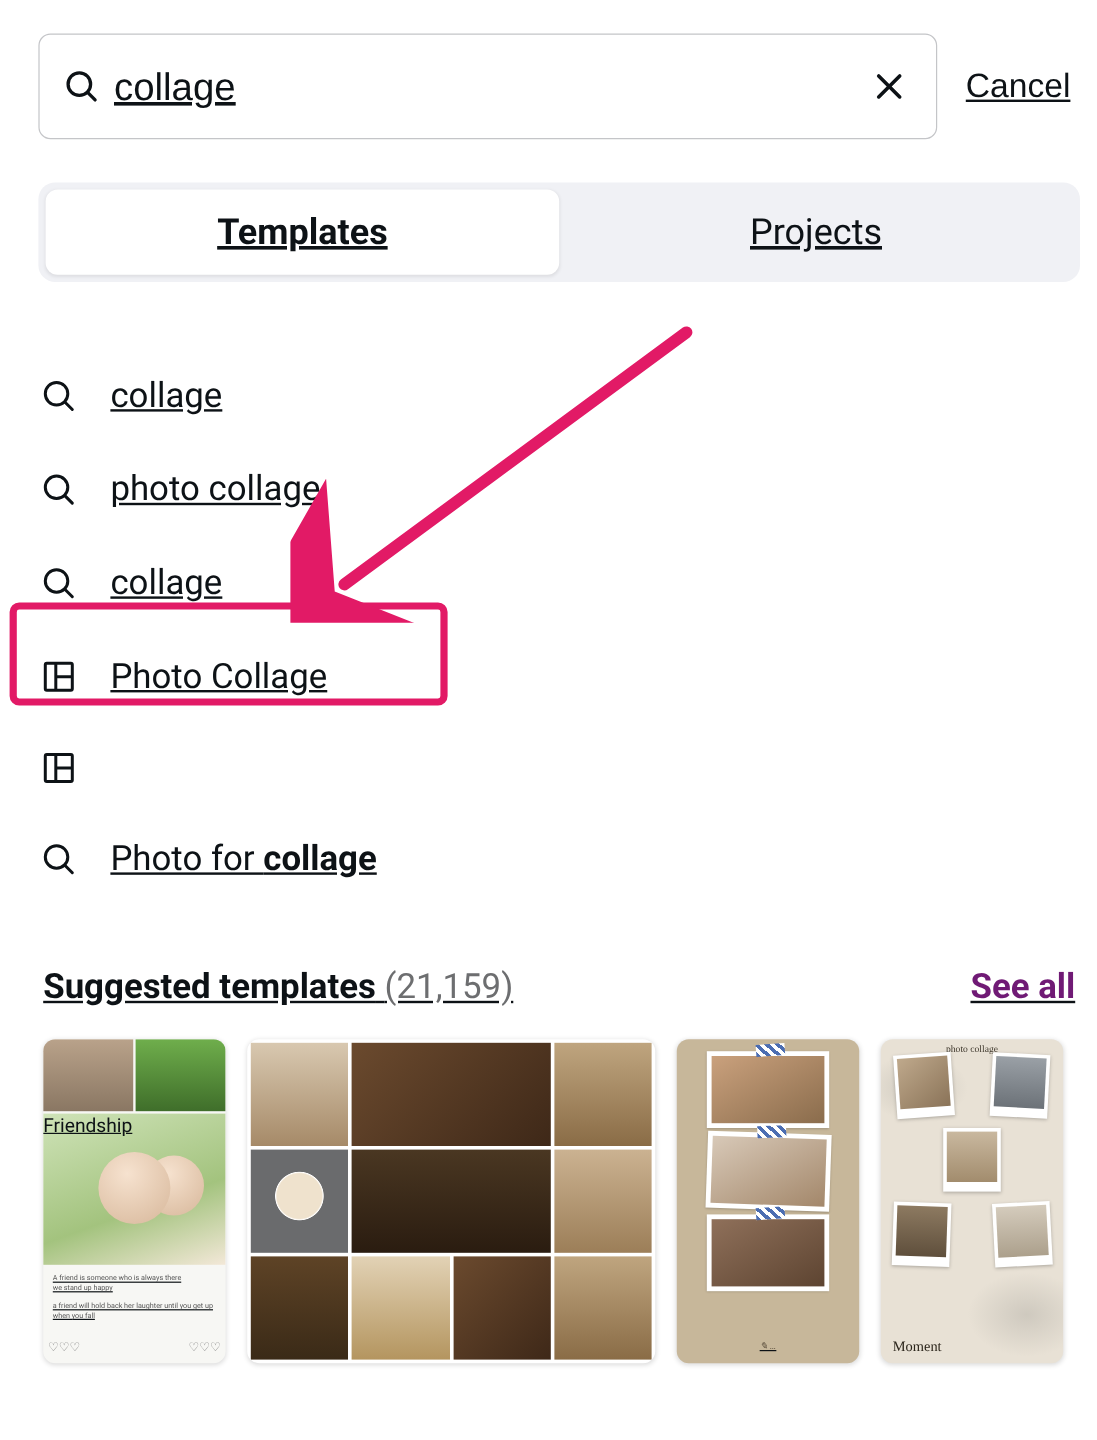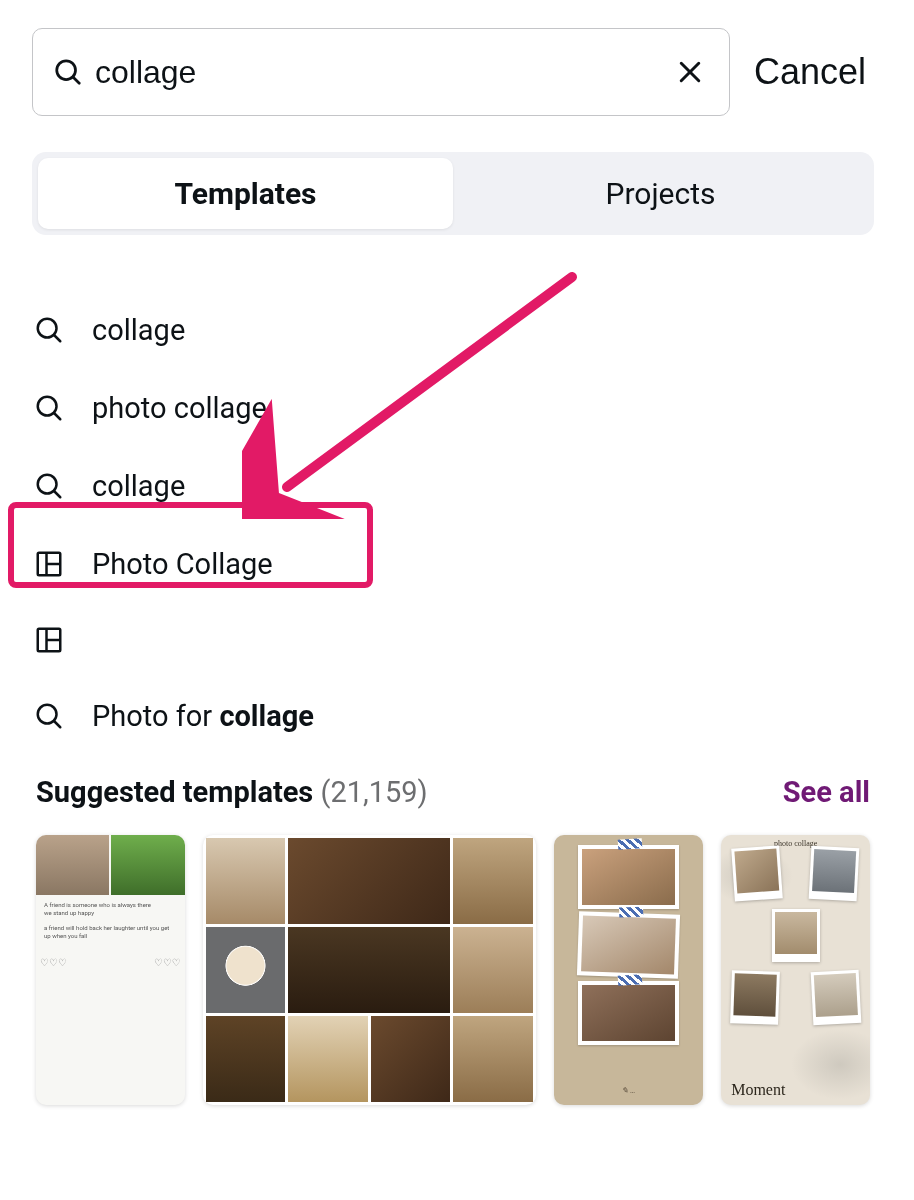--- a/index.html
+++ b/index.html
@@ -3,21 +3,21 @@
 <meta charset="utf-8">
 <style>
   * { box-sizing: border-box; }
   body {
     margin: 0;
     font-family: -apple-system, BlinkMacSystemFont, "Segoe UI", Roboto, Helvetica, Arial, sans-serif;
     background: #fff;
     color: #0d1216;
     width: 914px;
   }
-  .container { padding: 28px 40px 0 32px; }
+  .container { padding: 28px 14px 0 32px; text-decoration: underline; }
   .search-row { display: flex; align-items: center; gap: 24px; }
   .search-box {
     flex: 1;
     display: flex;
     align-items: center;
     border: 1px solid #c4c5c8;
     border-radius: 10px;
     height: 88px;
     padding: 0 24px 0 20px;
     background: #fff;
@@ -32,21 +32,21 @@
     color: #0d1216;
     background: transparent;
   }
   .clear-btn {
     background: none; border: none; padding: 0; cursor: pointer;
     display: flex; align-items: center;
   }
   .clear-btn svg { width: 30px; height: 30px; stroke: #0d1216; }
   .cancel-btn {
     background: none; border: none; padding: 0 8px 0 0; cursor: pointer;
-    font-size: 36px; color: #0d1216;
+    font-size: 28px; color: #0d1216;
   }
 
   .seg-wrap { margin-top: 36px; }
   .seg {
     display: flex;
     background: #f0f1f5;
     border-radius: 14px;
     padding: 6px;
   }
   .seg-item {
@@ -91,21 +91,21 @@
 
   .arrow-annotation {
     position: absolute;
     width: 360px;
     height: 260px;
     pointer-events: none;
     left: 210px;
     top: -32px;
   }
 
-  .sugg-templates { margin-top: 20px; padding: 0 4px; }
+  .sugg-templates { margin-top: 51px; padding: 0 4px; }
   .st-head {
     display: flex; justify-content: space-between; align-items: baseline;
     font-size: 29px;
   }
   .st-head .left { font-weight: 700; }
   .st-head .count { font-weight: 400; color: #6d6e70; }
   .st-head .see-all { font-weight: 700; color: #701a75; cursor: pointer; }
 
   .thumbs {
     margin-top: 26px;
@@ -166,21 +166,21 @@
      radial-gradient(ellipse 70px 50px at 80% 85%, rgba(200,195,185,.8), transparent 70%); }
   .t4 .pols { position:absolute; inset:12px 8px 30px 8px; }
   .t4 .p { position:absolute; background:#fff; padding:3px 3px 8px 3px; box-shadow:0 1px 3px rgba(0,0,0,.25); }
   .t4 .p .im{ width:42px; height:42px; background:linear-gradient(140deg,#bfa98c,#8a7358); }
   .t4 .p1{ top:0; left:4px; transform:rotate(-4deg);} 
   .t4 .p2{ top:0; right:4px; transform:rotate(3deg);} .t4 .p2 .im{background:linear-gradient(#9aa0a6,#6c7278);}
   .t4 .p3{ top:62px; left:50%; margin-left:-24px;} .t4 .p3 .im{background:linear-gradient(#c9b89f,#a28c6d);}
   .t4 .p4{ top:124px; left:2px; transform:rotate(2deg);} .t4 .p4 .im{background:linear-gradient(#8d7a61,#5f4f3c);}
   .t4 .p5{ top:124px; right:2px; transform:rotate(-3deg);} .t4 .p5 .im{background:linear-gradient(#d4cbbc,#aca08c);}
   .t4 .title { position:absolute; top:4px; width:100%; text-align:center; font-size:8px; font-family:cursive; color:#3c352a;}
-  .t4 .moment { position:absolute; bottom:6px; left:10px; font-family:cursive; font-size:16px; color:#2c261c;}
+  .t4 .moment { position:absolute; bottom:6px; left:10px; font-family:cursive; font-size:12px; color:#2c261c;}
 </style>
 </head>
 <body>
 
 <div class="container">
 
   <div class="search-row">
     <div class="search-box">
       <svg class="search-icon" viewBox="0 0 24 24" fill="none" stroke-width="2.2" stroke-linecap="round">
         <circle cx="10.5" cy="10.5" r="7.5"></circle>
@@ -291,20 +291,21 @@
       <div class="see-all">See all</div>
     </div>
 
     <div class="thumbs">
 
       <div class="thumb portrait t1">
         <div class="row1">
             <div class="p-a"></div>
             <div class="p-b"></div>
           </div>
+        <div class="mid"><span class="script">Friendship</span></div>
         <div class="cap">
           A friend is someone who is always there<br>we stand up happy<br><br>
           a friend will hold back her laughter until you get up when you fall
           <span class="hearts">♡♡♡</span><span class="hearts2">♡♡♡</span>
         </div>
       </div>
 
       <div class="thumb landscape t2">
         <div class="cof-b"></div>
           <div class="cof-a span2"></div>

